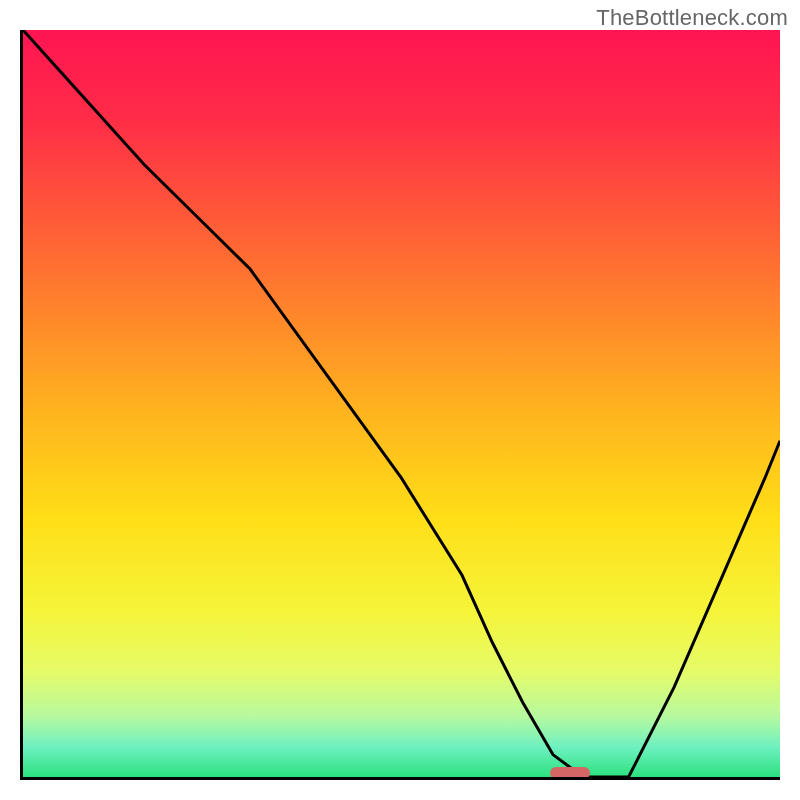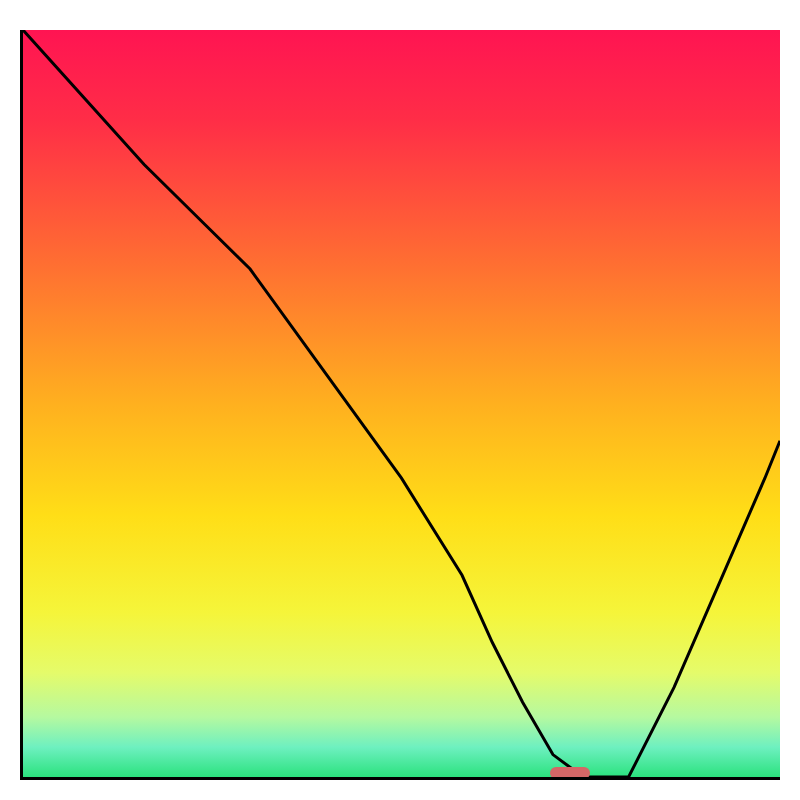--- a/index.html
+++ b/index.html
@@ -53,20 +53,21 @@
     border-radius: 6px;
     z-index: 6;
     transform: translate(-50%, -50%);
   }
 </style>
 </head>
 <body>
 
 <div class="chart-container">
 
+  <div class="watermark">TheBottleneck.com</div>
 
   <div class="plot-area">
     <svg class="gradient-bg" viewBox="0 0 760 750" preserveAspectRatio="none">
       <defs>
         <linearGradient id="bg-grad" x1="0" y1="0" x2="0" y2="1">
             <stop offset="0%" stop-color="#ff1452"></stop>
             <stop offset="12%" stop-color="#ff2d47"></stop>
             <stop offset="30%" stop-color="#ff6a33"></stop>
             <stop offset="50%" stop-color="#ffb01f"></stop>
             <stop offset="65%" stop-color="#ffde17"></stop>

